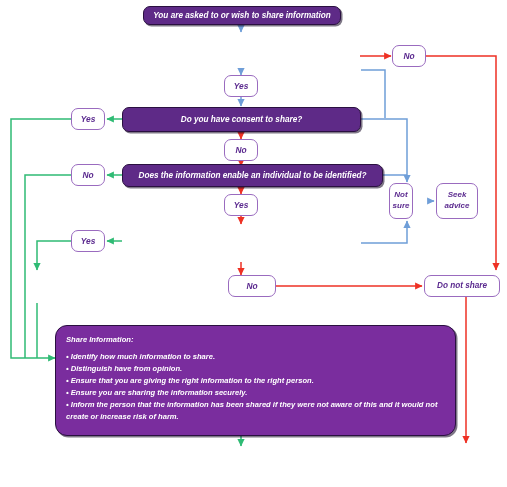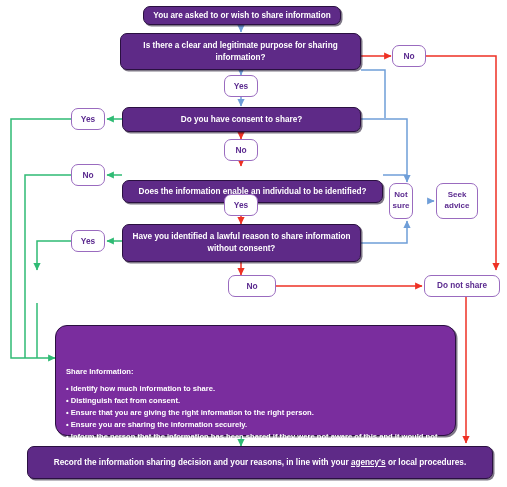--- a/index.html
+++ b/index.html
@@ -1,17 +1,17 @@
 <!DOCTYPE html>
 <html><head>
 <meta charset="utf-8">
 <style>
   html,body{margin:0;padding:0;background:#ffffff;}
   body{width:507px;height:487px;font-family:"Liberation Sans",sans-serif;}
-  #stage{position:relative;width:507px;height:487px;overflow:hidden;background:#fff;}
+  #stage{position:relative;width:507px;height:487px;overflow:hidden;background:#fff;font-style:italic;}
 
   svg.wires{position:absolute;left:0;top:0;width:507px;height:487px;pointer-events:none;}
 
   .node{position:absolute;box-sizing:border-box;display:flex;align-items:center;justify-content:center;text-align:center;}
 
   
   .proc{
     background:#5e2a87;
     border:1.4px solid #2a1040;
     border-radius:7px;
@@ -39,21 +39,21 @@
     border:1.4px solid #9a6bbf;
     border-radius:7px;
     color:#5b2a8f;
     font-weight:bold;
     font-size:8.4px;
     line-height:1.25;
   }
   .chip.wide{font-size:8.2px;}
   .chip.tall{font-size:8px;line-height:1.35;padding:1px 2px;}
 
-  .si-title{display:block;margin-bottom:5px;margin-top:32px;}
+  .si-title{display:block;margin-bottom:5px;}
   .si-list{display:block;}
   .si-list span{display:block;}
   .si-wrap{width:100%;}
   .link{color:#ffffff;text-decoration:underline;}
 </style>
 </head>
 <body>
 
 <div id="stage">
 
@@ -116,23 +116,20 @@
       <path d="M37,303 L37,358" stroke="#2fbb74"></path>
 
       <path d="M241,436 L241,446" stroke="#2fbb74" marker-end="url(#ar-green)"></path>
     </g>
   </svg>
 
   <div class="node proc" style="left:143px;top:6px;width:198px;height:19px;">
     <span>You are asked to or wish to share information</span>
   </div>
 
-  <div class="node proc" style="left:120px;top:33px;width:241px;height:37px;">
-    <span>Is there a clear and legitimate purpose for sharing information?</span>
-  </div>
 
   <div class="node chip" style="left:392px;top:45px;width:34px;height:22px;">
     <span>No</span>
   </div>
 
   <div class="node chip" style="left:224px;top:75px;width:34px;height:22px;left:224px;">
     <span>Yes</span>
   </div>
 
   <div class="node proc" style="left:122px;top:107px;width:239px;height:25px;">
@@ -140,67 +137,61 @@
   </div>
 
   <div class="node chip" style="left:71px;top:108px;width:34px;height:22px;">
     <span>Yes</span>
   </div>
 
   <div class="node chip" style="left:224px;top:139px;width:34px;height:22px;">
     <span>No</span>
   </div>
 
-  <div class="node proc" style="left:122px;top:180px;width:261px;height:23px;">
+  <div class="node proc" style="left:122px;top:164px;width:261px;height:23px;">
     <span>Does the information enable an individual to be identified?</span>
   </div>
 
   <div class="node chip" style="left:71px;top:164px;width:34px;height:22px;">
     <span>No</span>
   </div>
 
   <div class="node chip" style="left:224px;top:194px;width:34px;height:22px;">
     <span>Yes</span>
   </div>
 
   <div class="node chip tall" style="left:389px;top:183px;width:24px;height:36px;">
     <span>Not sure</span>
   </div>
 
   <div class="node chip tall" style="left:436px;top:183px;width:42px;height:36px;align-items:center;">
     <span>Seek advice</span>
   </div>
 
-  <div class="node proc" style="left:122px;top:224px;width:239px;height:38px;">
-    <span>Have you identified a lawful reason to share information without consent?</span>
-  </div>
 
   <div class="node chip" style="left:71px;top:230px;width:34px;height:22px;">
     <span>Yes</span>
   </div>
 
   <div class="node chip" style="left:228px;top:275px;width:48px;height:22px;">
     <span>No</span>
   </div>
 
 
   <div class="node chip wide" style="left:424px;top:275px;width:76px;height:22px;">
     <span>Do not share</span>
   </div>
 
   <div class="node proc share-info" style="left:55px;top:325px;width:401px;height:111px;">
     <div class="si-wrap">
       <span class="si-title">Share Information:</span>
       <span class="si-list">
         <span>• Identify how much information to share.</span>
-        <span>• Distinguish fact from consent.</span>
+        <span>• Distinguish have from opinion.</span>
         <span>• Ensure that you are giving the right information to the right person.</span>
         <span>• Ensure you are sharing the information securely.</span>
         <span>• Inform the person that the information has been shared if they were not aware of this and it would not create or increase risk of harm.</span>
       </span>
     </div>
   </div>
 
-  <div class="node proc" style="left:27px;top:446px;width:466px;height:33px;">
-    <span>Record the information sharing decision and your reasons, in line with your <span class="link">agency's</span> or local procedures.</span>
-  </div>
 
 </div>
 
 </body></html>

